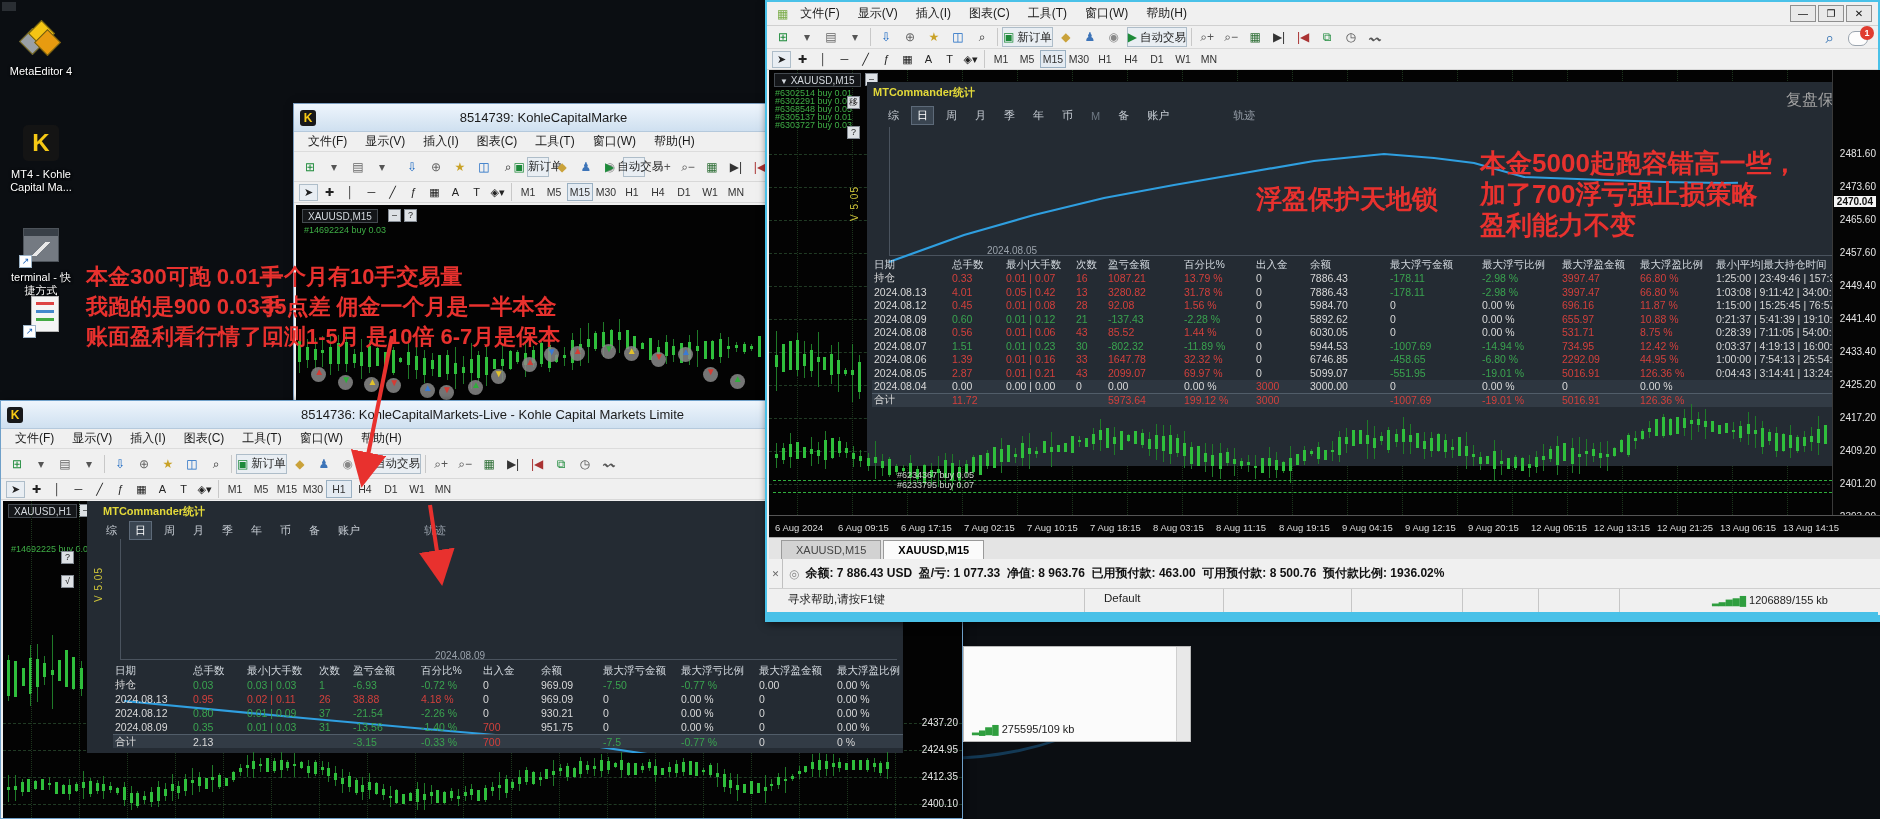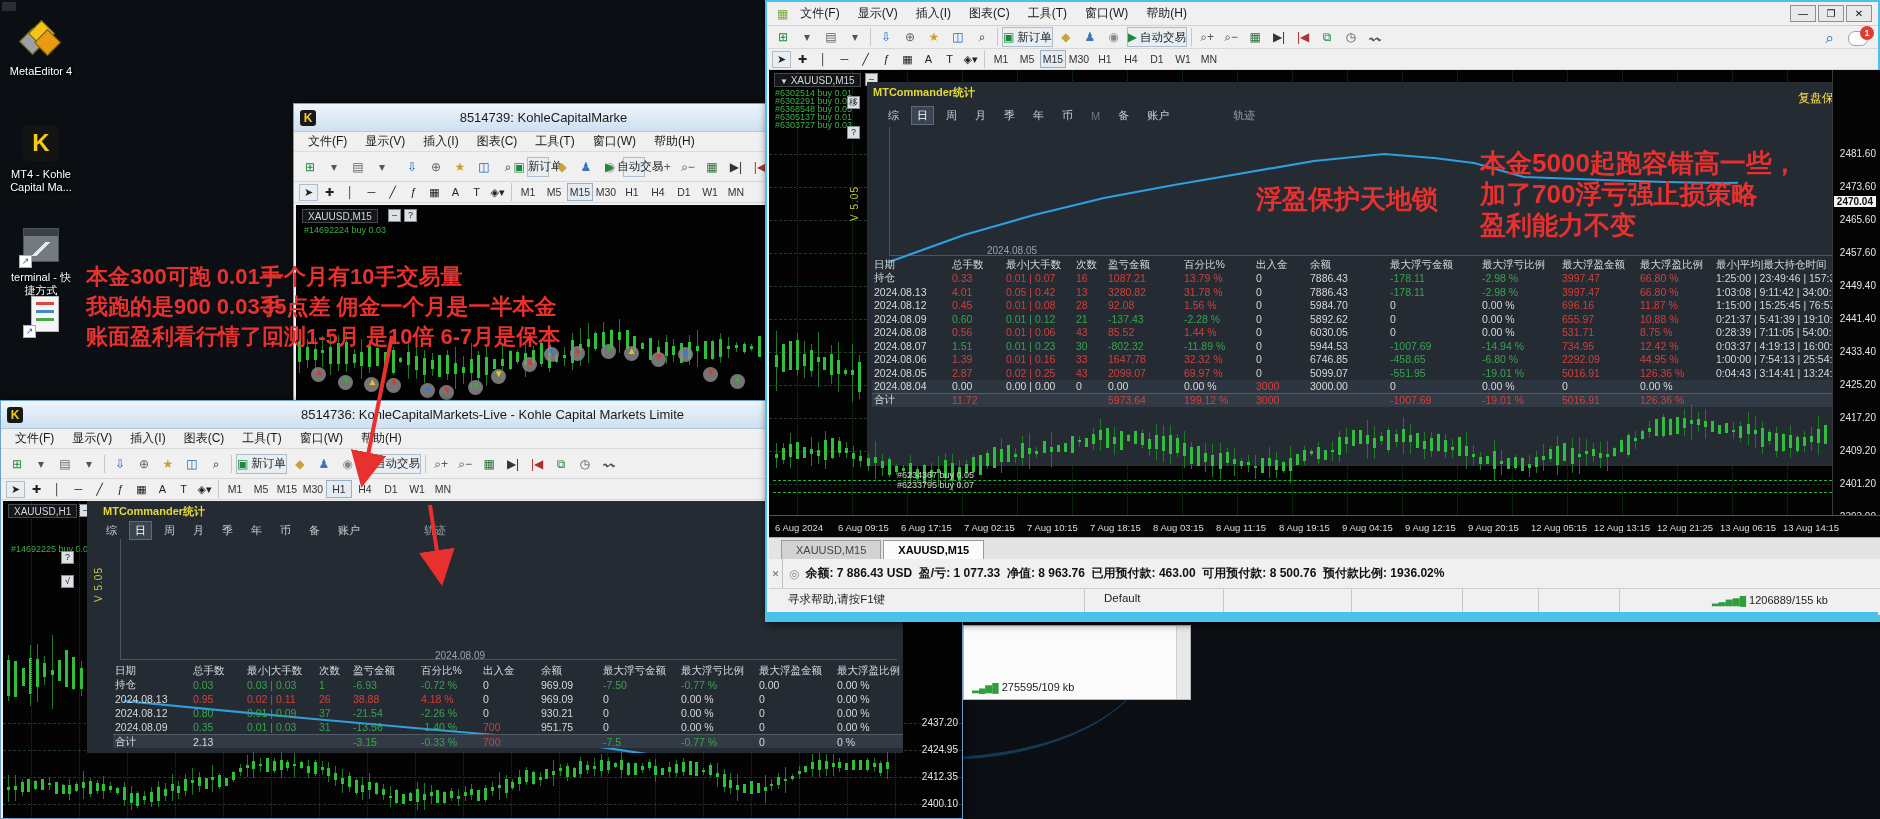--- a/index.html
+++ b/index.html
@@ -41,21 +41,21 @@
   .greendash{position:absolute;left:0;right:0;border-top:1px dashed #2fae3c;}
 
   
   .mtpanel{position:absolute;background:#242b33;overflow:hidden;}
   .mtpanel .ptitle{position:absolute;color:#e3d93a;font-size:11px;font-weight:bold;white-space:nowrap;}
   .ptabs{position:absolute;display:flex;gap:8px;align-items:center;}
   .ptab{color:#c7cdd4;font-size:11px;padding:1px 5px;}
   .ptab.on{background:#3a4551;outline:1px solid #5d6a79;color:#fff;}
   .ptab.dim{color:#6e7883;}
   .ptab.trail{margin-left:46px;color:#949ca6;}
-  .extra-label{position:absolute;color:#fde047;font-size:12px;white-space:nowrap;}
+  .extra-label{position:absolute;color:#a3a3a3;font-size:16px;white-space:nowrap;}
   .xlab{position:absolute;color:#9aa2ab;font-size:10px;}
   .axisline{position:absolute;background:#4a535e;}
   .ver{position:absolute;color:#cfc53a;font-size:10px;writing-mode:vertical-rl;transform:rotate(180deg);letter-spacing:1px;}
 
   .ttable{position:absolute;font-size:10.5px;}
   .trow{display:grid;align-items:center;white-space:nowrap;}
   .trow span{overflow:hidden;padding-left:2px;}
   .c-h{color:#d2d8de;}
   .c-w{color:#d8d8d8;}
   .c-r{color:#d2403c;}
@@ -985,21 +985,21 @@
         </div>
       <div class="pricecol" id="price-bl" style="right:0;top:0;width:59px;height:317px;background:transparent;border-left:none;">
           <div class="pv" style="top: 216px;">2437.20</div>
           <div class="pv" style="top: 243px;">2424.95</div>
           <div class="pv" style="top: 270px;">2412.35</div>
           <div class="pv" style="top: 297px;">2400.10</div>
         </div>
     </div>
   </div>
 
-  <div class="frag" style="left:963px;top:625px;width:228px;height:75px;">
+  <div class="frag" style="left:963px;top:646px;width:228px;height:96px;">
     <div class="fscroll"></div>
     <div class="fstat">
       <span class="bars">▂▄▆█</span>
       <span>275595/109 kb</span>
     </div>
   </div>
 
   <div class="win active" id="win-r" style="left:765px;top:0;width:1115px;height:622px;border-color:#49c1e8;">
     <div class="menubar" id="menu-r" style="height:24px;border-bottom:1px solid #d0d0d0;">
       <span style="padding:0 2px 0 4px;color:#7a4;">▦</span>
@@ -1352,21 +1352,21 @@
               <span class="c-w">6746.85</span>
               <span class="c-g">-458.65</span>
               <span class="c-g">-6.80 %</span>
               <span class="c-r">2292.09</span>
               <span class="c-r">44.95 %</span>
               <span class="c-w">1:00:00 | 7:54:13 | 25:54:33</span>
             </div>
             <div class="trow" style="grid-template-columns: 78px 54px 70px 32px 76px 72px 54px 80px 92px 80px 78px 76px 190px; height: 13.5px; font-size: 10.5px;">
               <span class="c-w">2024.08.05</span>
               <span class="c-r">2.87</span>
-              <span class="c-r">0.02 | 0.25</span>
+              <span class="c-r">0.01 | 0.21</span>
               <span class="c-r">43</span>
               <span class="c-r">2099.07</span>
               <span class="c-r">69.97 %</span>
               <span class="c-w">0</span>
               <span class="c-w">5099.07</span>
               <span class="c-g">-551.95</span>
               <span class="c-g">-19.01 %</span>
               <span class="c-r">5016.91</span>
               <span class="c-r">126.36 %</span>
               <span class="c-w">0:04:43 | 3:14:41 | 13:24:5</span>

